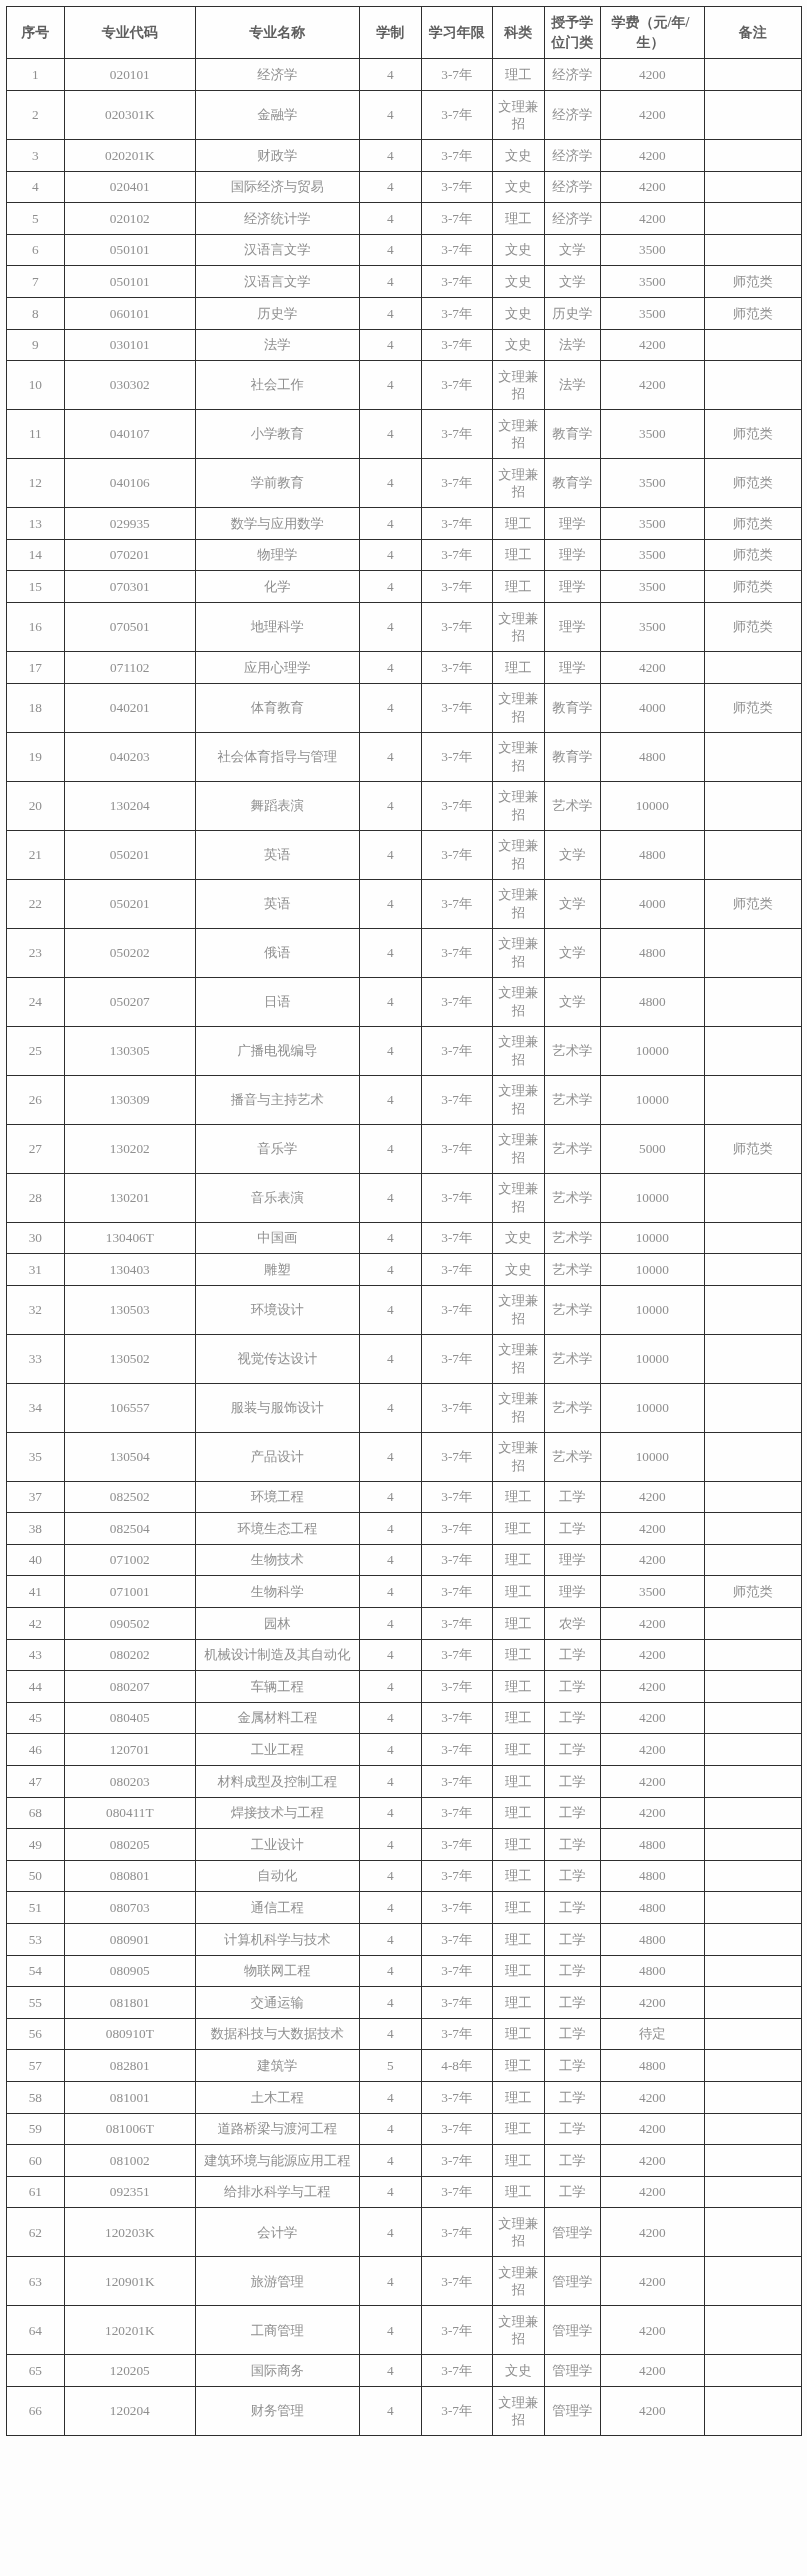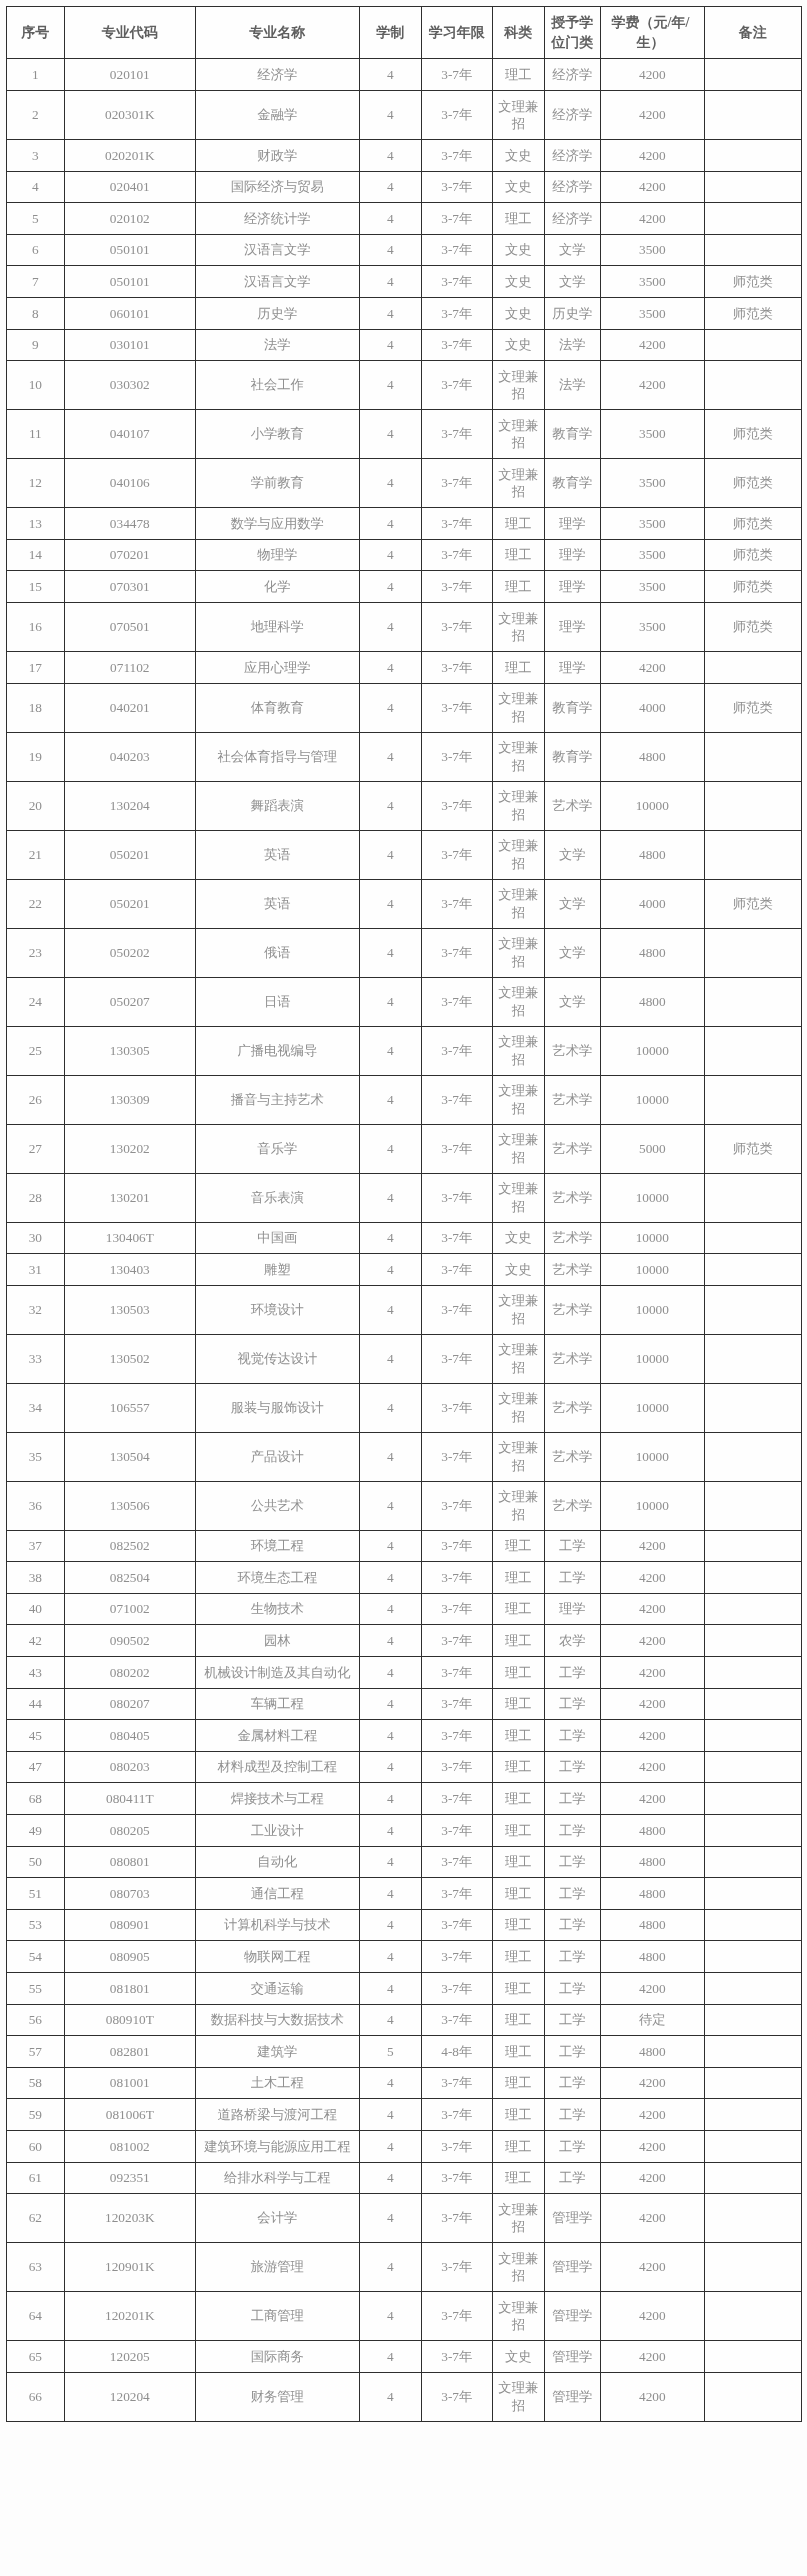--- a/index.html
+++ b/index.html
@@ -213,21 +213,21 @@
           <td>学前教育</td>
           <td>4</td>
           <td>3-7年</td>
           <td>文理兼招</td>
           <td>教育学</td>
           <td>3500</td>
           <td>师范类</td>
         </tr>
         <tr>
           <td>13</td>
-          <td>034478</td>
+          <td>029935</td>
           <td>数学与应用数学</td>
           <td>4</td>
           <td>3-7年</td>
           <td>理工</td>
           <td>理学</td>
           <td>3500</td>
           <td>师范类</td>
         </tr>
         <tr>
           <td>14</td>
@@ -454,31 +454,20 @@
           <td>130504</td>
           <td>产品设计</td>
           <td>4</td>
           <td>3-7年</td>
           <td>文理兼招</td>
           <td>艺术学</td>
           <td>10000</td>
           <td></td>
         </tr>
         <tr>
-          <td>36</td>
-          <td>130506</td>
-          <td>公共艺术</td>
-          <td>4</td>
-          <td>3-7年</td>
-          <td>文理兼招</td>
-          <td>艺术学</td>
-          <td>10000</td>
-          <td></td>
-        </tr>
-        <tr>
           <td>37</td>
           <td>082502</td>
           <td>环境工程</td>
           <td>4</td>
           <td>3-7年</td>
           <td>理工</td>
           <td>工学</td>
           <td>4200</td>
           <td></td>
         </tr>
@@ -498,20 +487,31 @@
           <td>071002</td>
           <td>生物技术</td>
           <td>4</td>
           <td>3-7年</td>
           <td>理工</td>
           <td>理学</td>
           <td>4200</td>
           <td></td>
         </tr>
         <tr>
+          <td>41</td>
+          <td>071001</td>
+          <td>生物科学</td>
+          <td>4</td>
+          <td>3-7年</td>
+          <td>理工</td>
+          <td>理学</td>
+          <td>3500</td>
+          <td>师范类</td>
+        </tr>
+        <tr>
           <td>42</td>
           <td>090502</td>
           <td>园林</td>
           <td>4</td>
           <td>3-7年</td>
           <td>理工</td>
           <td>农学</td>
           <td>4200</td>
           <td></td>
         </tr>
@@ -534,20 +534,31 @@
           <td>3-7年</td>
           <td>理工</td>
           <td>工学</td>
           <td>4200</td>
           <td></td>
         </tr>
         <tr>
           <td>45</td>
           <td>080405</td>
           <td>金属材料工程</td>
+          <td>4</td>
+          <td>3-7年</td>
+          <td>理工</td>
+          <td>工学</td>
+          <td>4200</td>
+          <td></td>
+        </tr>
+        <tr>
+          <td>46</td>
+          <td>120701</td>
+          <td>工业工程</td>
           <td>4</td>
           <td>3-7年</td>
           <td>理工</td>
           <td>工学</td>
           <td>4200</td>
           <td></td>
         </tr>
         <tr>
           <td>47</td>
           <td>080203</td>

